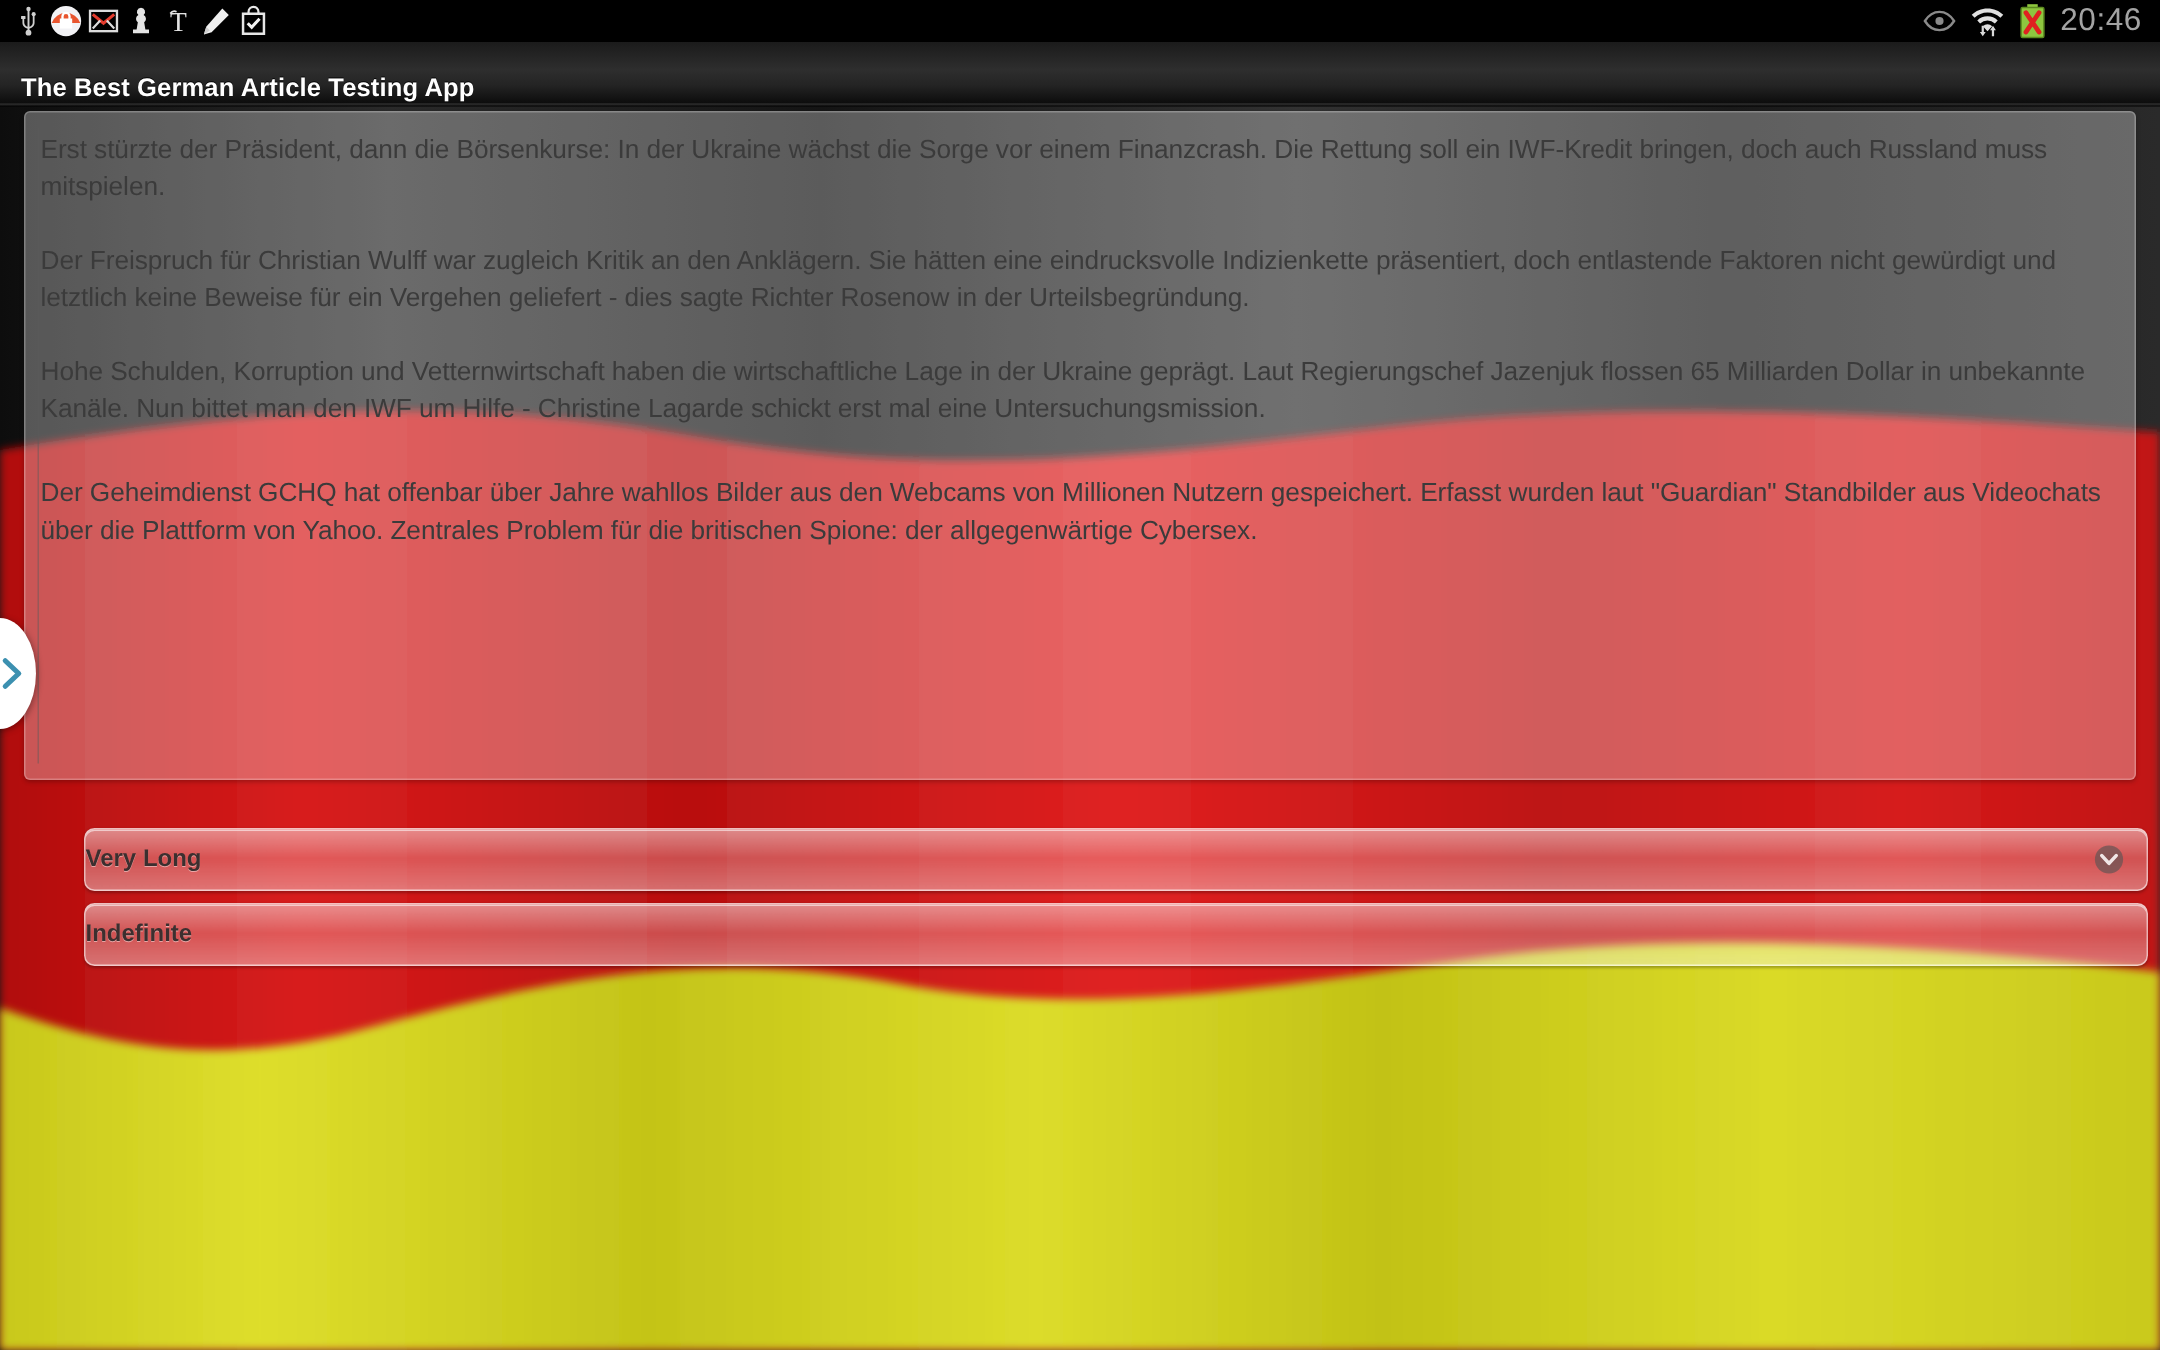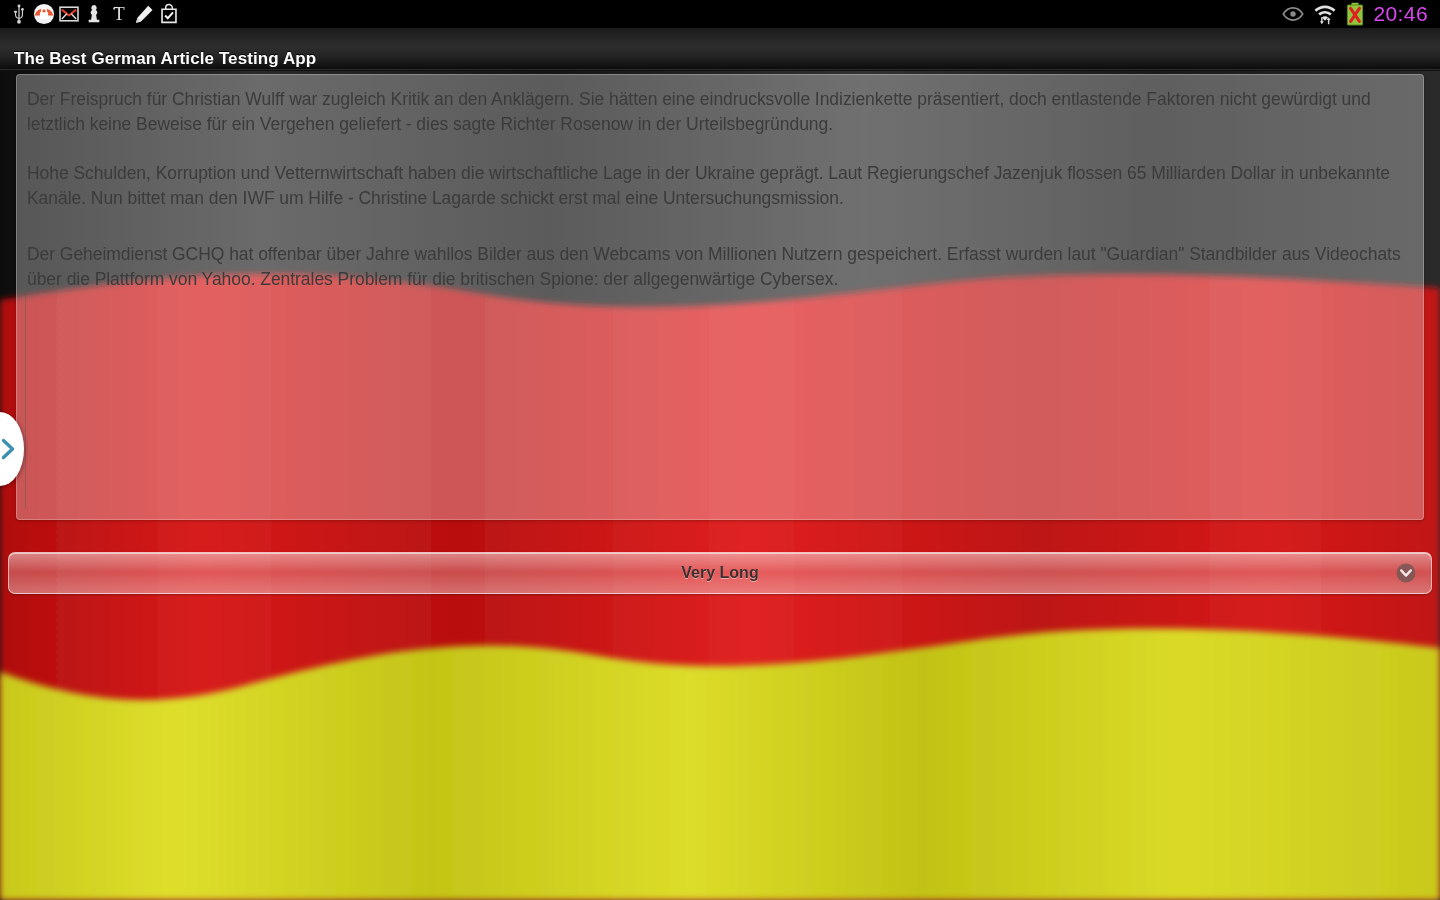--- a/index.html
+++ b/index.html
@@ -24,21 +24,21 @@
   .statusbar {
     position:absolute; left:0; top:0; width:1440px; height:28px;
     background:#000;
     display:flex; align-items:center;
     z-index:50;
   }
   .sb-left { display:flex; align-items:center; gap:3px; padding-left:8px; }
   .sb-right { margin-left:auto; display:flex; align-items:center; gap:9px; padding-right:12px; }
   .sb-ico { display:block; }
   .sb-clock {
-    color:#d946ef; font-size:21px; letter-spacing:0.4px;
+    color:#a3a3a3; font-size:21px; letter-spacing:0.4px;
     font-family:"Liberation Sans", sans-serif; font-weight:400;
     line-height:1; padding-bottom:1px;
   }
 
   
   .actionbar {
     position:absolute; left:0; top:28px; width:1440px; height:42px;
     background:linear-gradient(180deg,#1b1b1b 0%, #2e2e2e 45%, #242424 70%, #0c0c0c 100%);
     border-bottom:1px solid #000;
     display:flex; align-items:flex-end;
@@ -102,27 +102,28 @@
   .row {
     display:flex; gap:14px;
     padding:0 8px;
     margin-bottom:8px;
   }
   .ctl {
     flex:1 1 0;
     height:42px;
     border-radius:7px;
     position:relative;
-    display:flex; align-items:center; justify-content:center;
+    display:flex; align-items:center; 
     background:
       linear-gradient(180deg, rgba(255,255,255,0.50) 0%, rgba(255,255,255,0.26) 48%, rgba(255,255,255,0.40) 100%);
     border:1px solid rgba(255,255,255,0.55);
     box-shadow:0 1px 2px rgba(0,0,0,0.28), inset 0 1px 0 rgba(255,255,255,0.55);
     cursor:pointer;
     overflow:hidden;
+    margin-left:48px;
   }
   .ctl-label {
     font-size:16px; font-weight:bold;
     color:#3c2f2f;
     text-shadow:0 1px 0 rgba(255,255,255,0.45);
     pointer-events:none;
   }
   .spinner-arrow {
     position:absolute; right:14px; top:50%;
     transform:translateY(-50%);
@@ -252,20 +253,21 @@
       <div class="sb-clock">20:46</div>
     </div>
   </div>
 
   <div class="actionbar">
     <div class="ab-title">The Best German Article Testing App</div>
   </div>
 
   <div class="card">
     <div class="card-inner">
+      <p class="para">Erst stürzte der Präsident, dann die Börsenkurse: In der Ukraine wächst die Sorge vor einem Finanzcrash. Die Rettung soll ein IWF-Kredit bringen, doch auch Russland muss mitspielen.</p>
       <p class="para">Der Freispruch für Christian Wulff war zugleich Kritik an den Anklägern. Sie hätten eine eindrucksvolle Indizienkette präsentiert, doch entlastende Faktoren nicht gewürdigt und letztlich keine Beweise für ein Vergehen geliefert - dies sagte Richter Rosenow in der Urteilsbegründung.</p>
       <p class="para">Hohe Schulden, Korruption und Vetternwirtschaft haben die wirtschaftliche Lage in der Ukraine geprägt. Laut Regierungschef Jazenjuk flossen 65 Milliarden Dollar in unbekannte Kanäle. Nun bittet man den IWF um Hilfe - Christine Lagarde schickt erst mal eine Untersuchungsmission.</p>
       <p class="para">Der Geheimdienst GCHQ hat offenbar über Jahre wahllos Bilder aus den Webcams von Millionen Nutzern gespeichert. Erfasst wurden laut "Guardian" Standbilder aus Videochats über die Plattform von Yahoo. Zentrales Problem für die britischen Spione: der allgegenwärtige Cybersex.</p>
     </div>
   </div>
 
   <div class="drawer-handle">
     <svg width="20" height="24" viewBox="0 0 20 24">
       <path d="M5.5 3.5 L14.5 12 L5.5 20.5" fill="none" stroke="#3c90b0" stroke-width="3.4" stroke-linecap="round" stroke-linejoin="round"></path>
     </svg>
@@ -281,16 +283,20 @@
             <circle cx="11" cy="11" r="9.4" fill="#6f5454" opacity="0.78"></circle>
             <path d="M6.2 8.4 L11 13.6 L15.8 8.4" fill="none" stroke="#f0e6e6" stroke-width="2.4" stroke-linecap="round" stroke-linejoin="round"></path>
           </svg>
         </span>
       </div>
 
     </div>
 
     <div class="row">
 
+      <div class="ctl plain">
+        <span class="ctl-label">Indefinite</span>
+
+      </div>
     </div>
   </div>
 
 </div>
 
 </body></html>

